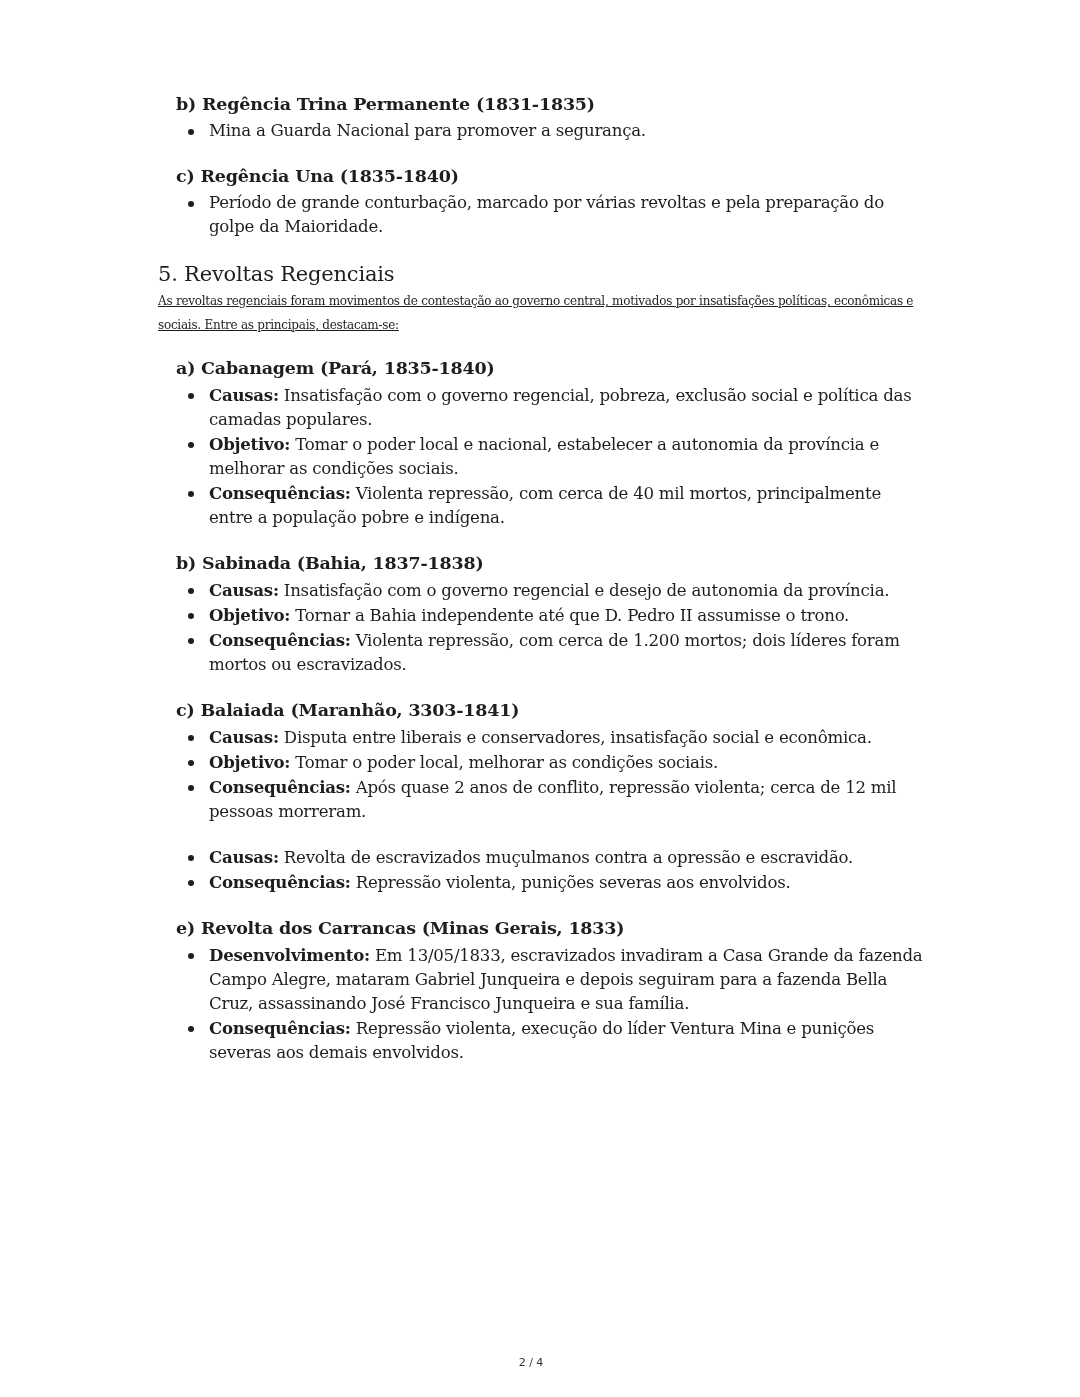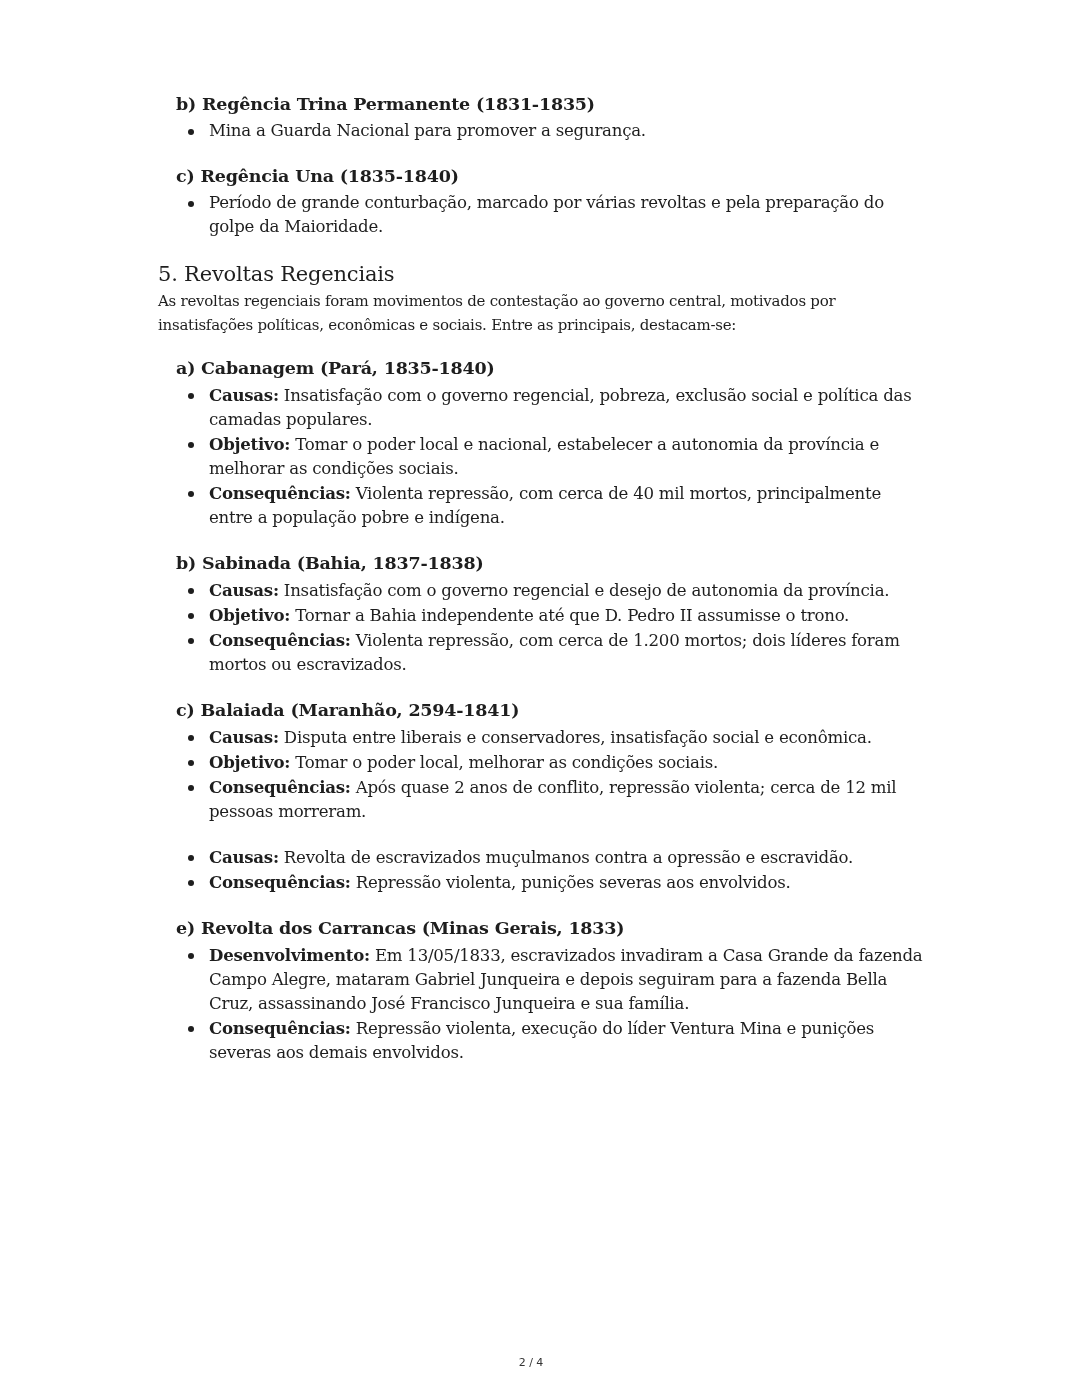--- a/index.html
+++ b/index.html
@@ -2,21 +2,21 @@
 <html><head>
   <meta charset="utf-8">
   <style>
     html, body { margin: 0; padding: 0; background: #ffffff; }
     body { width: 1080px; height: 1397px; position: relative; overflow: hidden;
            font-family: "DejaVu Serif", "Liberation Serif", serif; color: #1e1e1e; }
     .page { position: absolute; left: 0; top: 0; width: 1080px; height: 1397px; }
     .content { position: absolute; left: 158px; top: 92px; width: 770px; }
     .subhead { font-weight: bold; font-size: 17.5px; line-height: 24px; margin: 0 0 3px 18px; letter-spacing: -0.2px; }
     .section-title { font-size: 21px; line-height: 28px; margin: 0; font-weight: normal; letter-spacing: -0.2px; }
-    .intro { font-size: 15px; line-height: 24px; margin: 1px 0 19px 0; letter-spacing: -0.25px; }
+    .intro { font-size: 12px; line-height: 24px; margin: 1px 0 19px 0; letter-spacing: -0.25px; text-decoration: underline; }
     ul.bullets { list-style: none; margin: 0 0 21px 0; padding: 0; }
     ul.bullets li { position: relative; padding-left: 51px; font-size: 16.6px; line-height: 24px; letter-spacing: -0.25px; }
     ul.bullets li::before { content: ""; position: absolute; left: 30px; top: 10px; width: 6px; height: 6px; border-radius: 50%; background: #1e1e1e; }
     .lbl { font-weight: bold; }
     .gap-small { margin-bottom: 19px; }
     .footer { position: absolute; left: 0; width: 1062px; top: 1356px; text-align: center;
               font-family: "DejaVu Sans", "Liberation Sans", sans-serif; font-size: 11px; color: #333; }
   </style>
 </head>
 <body>
@@ -44,21 +44,21 @@
       <li><span class="lbl">Consequências:</span><span> Violenta repressão, com cerca de 40 mil mortos, principalmente entre a população pobre e indígena.</span></li>
     </ul>
 
     <h3 class="subhead">b) Sabinada (Bahia, 1837-1838)</h3>
     <ul class="bullets">
       <li><span class="lbl">Causas:</span><span> Insatisfação com o governo regencial e desejo de autonomia da província.</span></li>
       <li><span class="lbl">Objetivo:</span><span> Tornar a Bahia independente até que D. Pedro II assumisse o trono.</span></li>
       <li><span class="lbl">Consequências:</span><span> Violenta repressão, com cerca de 1.200 mortos; dois líderes foram mortos ou escravizados.</span></li>
     </ul>
 
-    <h3 class="subhead">c) Balaiada (Maranhão, 2594-1841)</h3>
+    <h3 class="subhead">c) Balaiada (Maranhão, 3303-1841)</h3>
     <ul class="bullets">
       <li><span class="lbl">Causas:</span><span> Disputa entre liberais e conservadores, insatisfação social e econômica.</span></li>
       <li><span class="lbl">Objetivo:</span><span> Tomar o poder local, melhorar as condições sociais.</span></li>
       <li><span class="lbl">Consequências:</span><span> Após quase 2 anos de conflito, repressão violenta; cerca de 12 mil pessoas morreram.</span></li>
     </ul>
 
     <ul class="bullets">
       <li><span class="lbl">Causas:</span><span> Revolta de escravizados muçulmanos contra a opressão e escravidão.</span></li>
       <li><span class="lbl">Consequências:</span><span> Repressão violenta, punições severas aos envolvidos.</span></li>
     </ul>

